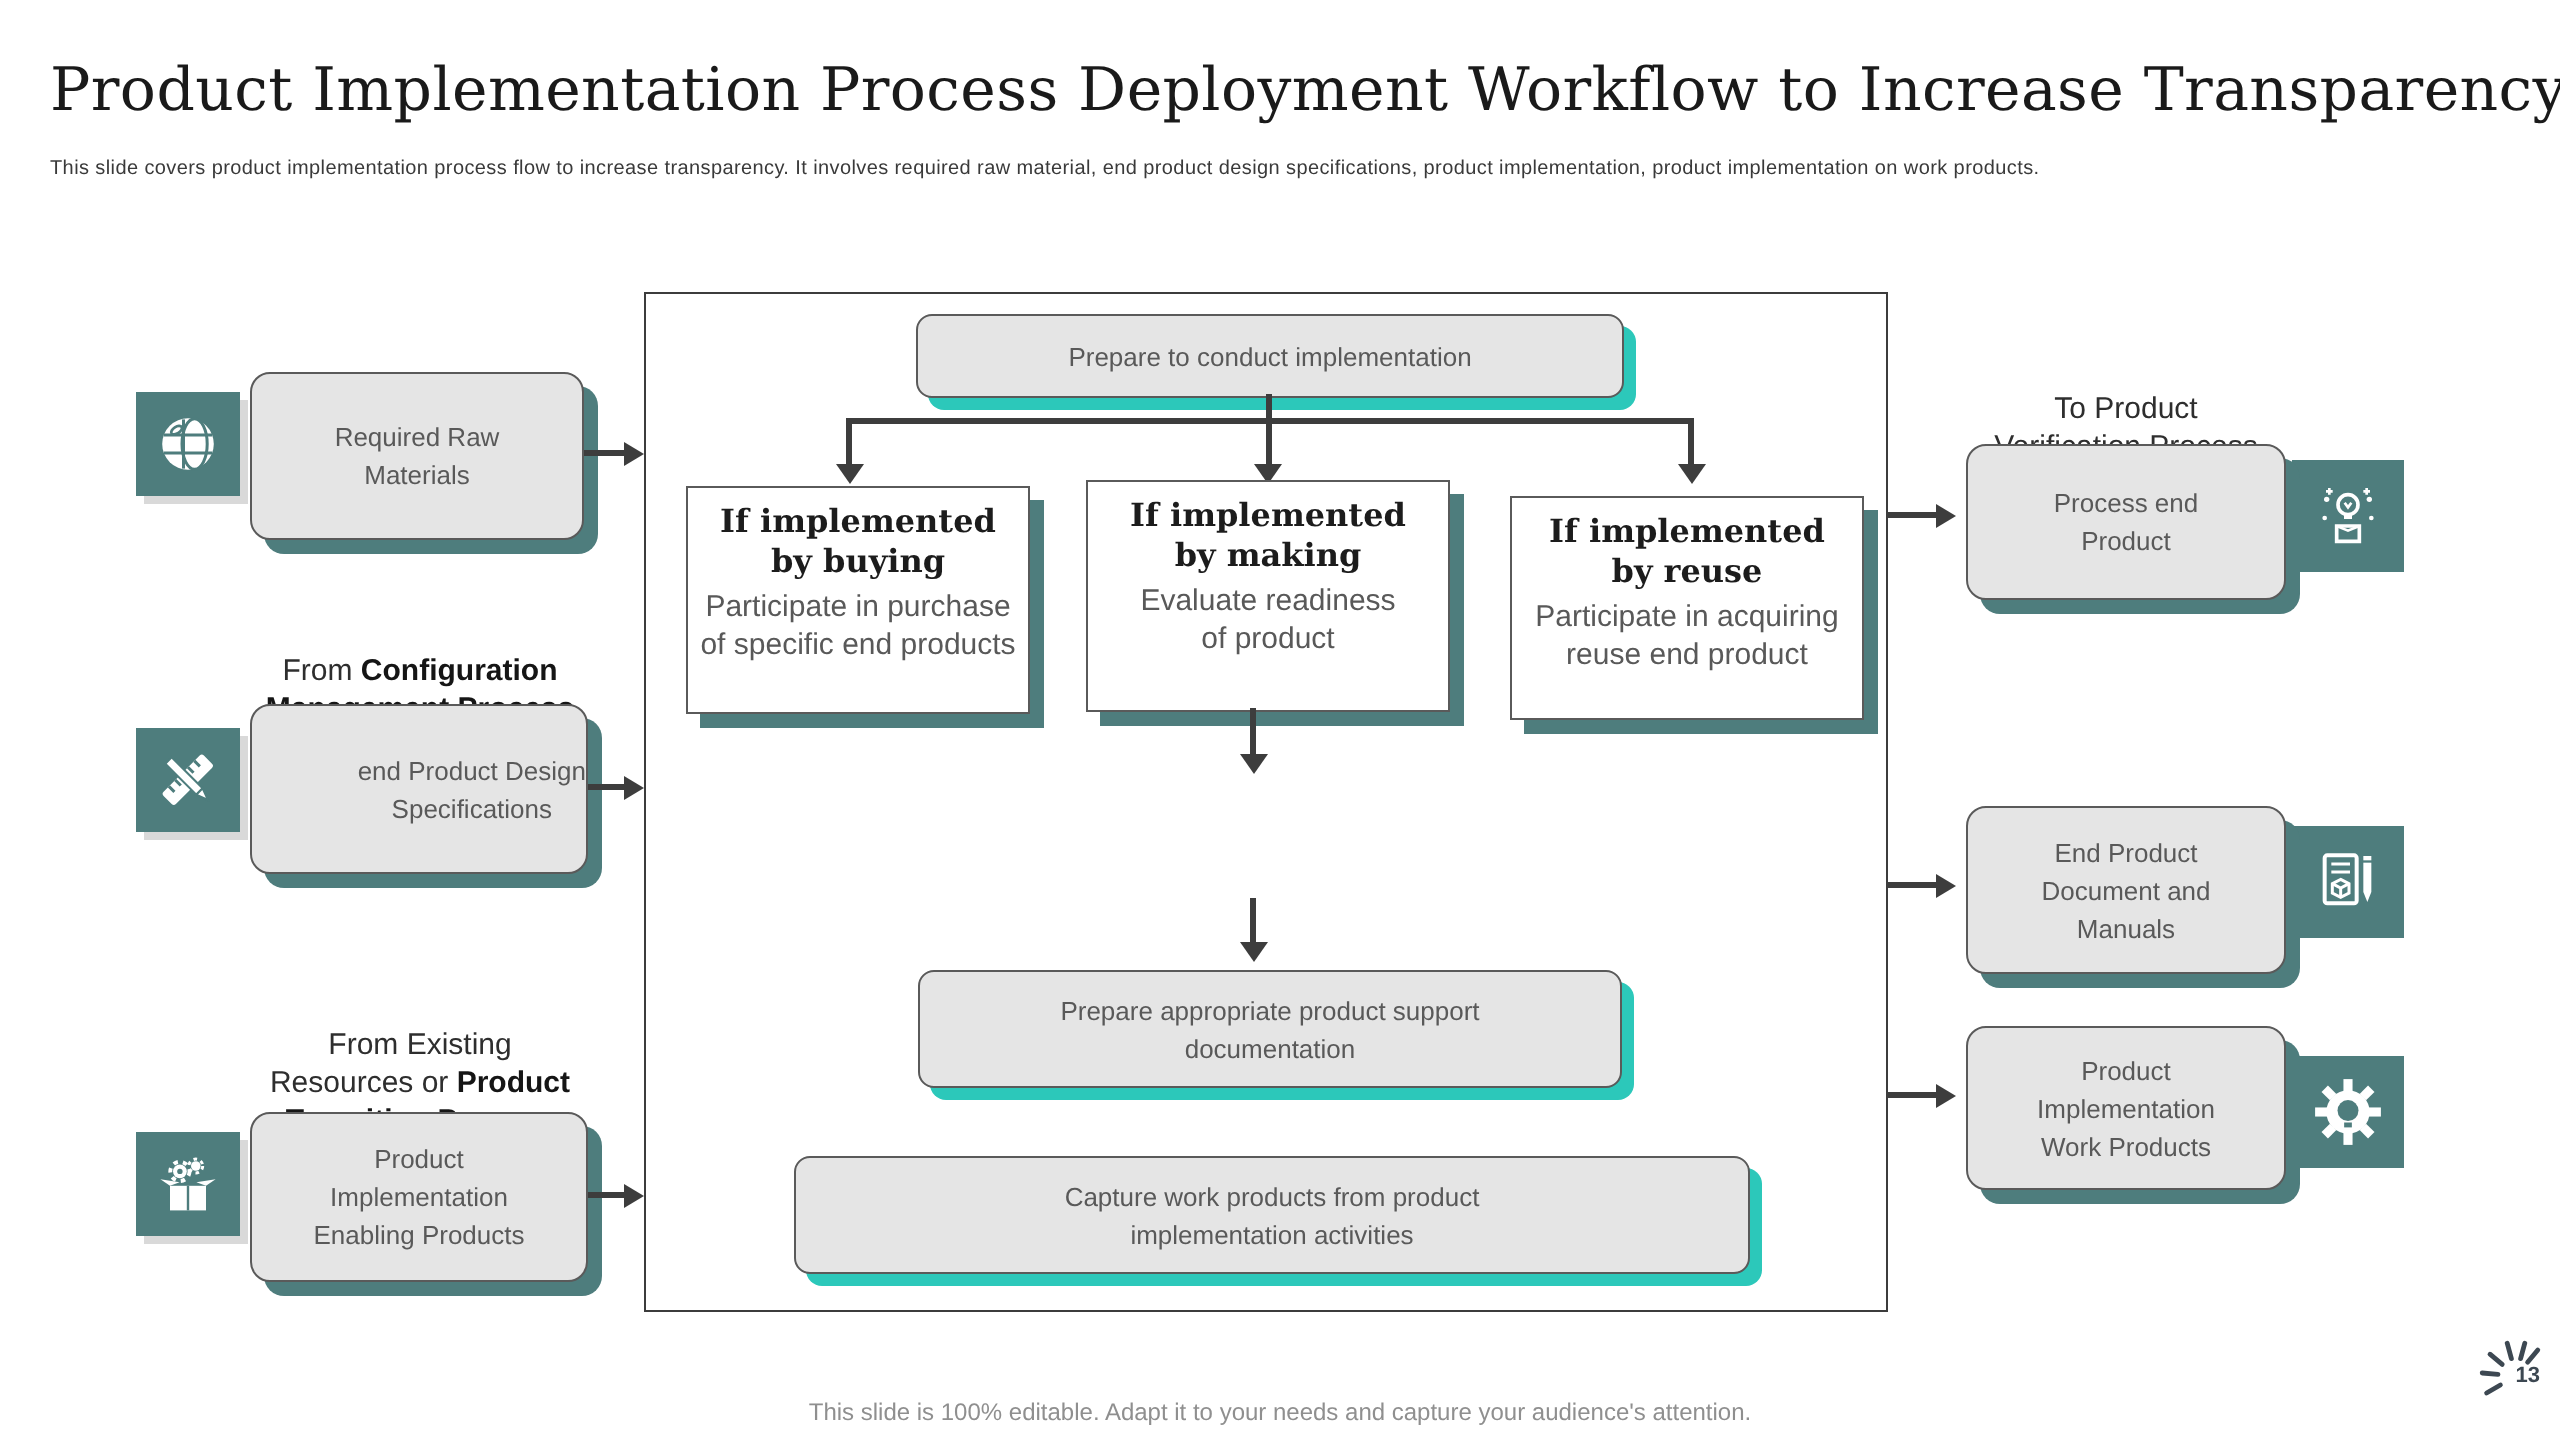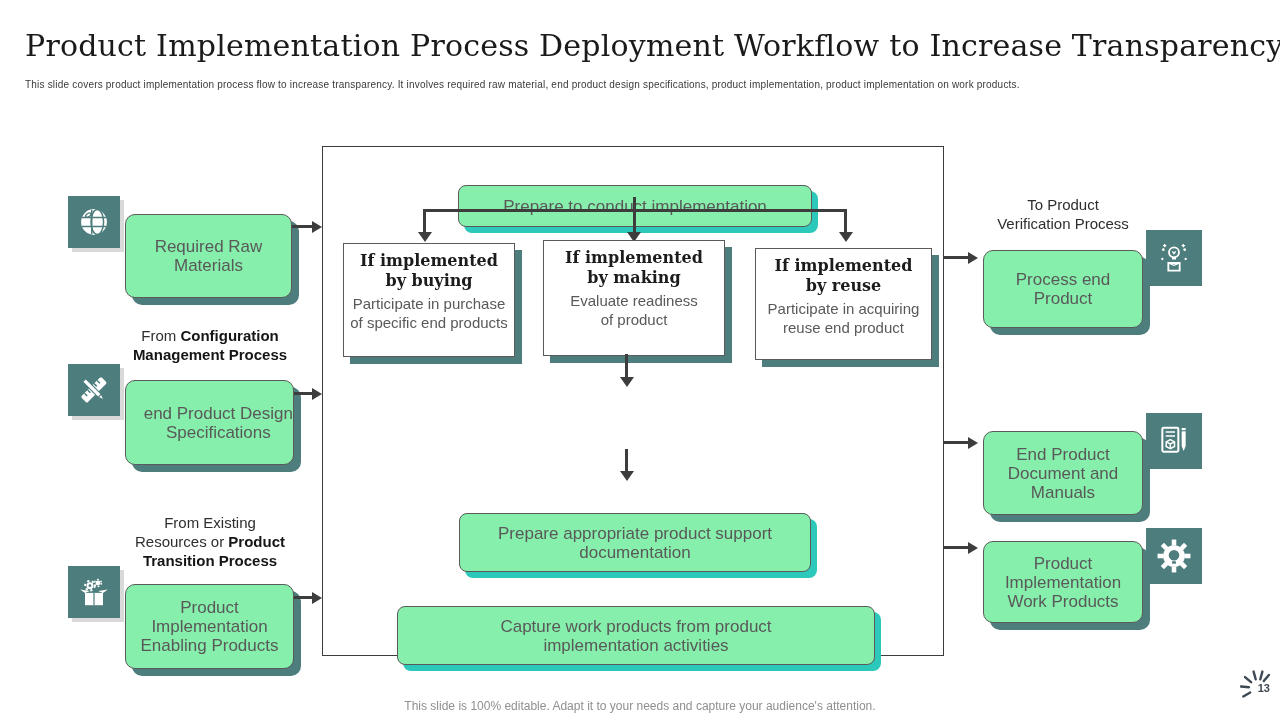--- a/index.html
+++ b/index.html
@@ -5,22 +5,22 @@
   html,body{margin:0;padding:0;background:#e8e8e8;}
   .slide{position:relative;width:1280px;height:720px;background:#ffffff;overflow:hidden;
          font-family:"Liberation Sans",sans-serif;}
   .abs{position:absolute;}
   .title{font-family:"DejaVu Serif","Liberation Serif",serif;font-size:30px;color:#1a1a1a;
          letter-spacing:.2px;white-space:nowrap;}
   .subtitle{font-size:10px;color:#3a3a3a;letter-spacing:.2px;}
   .icon-sq{width:52px;height:52px;background:#4e7d7d;display:flex;align-items:center;justify-content:center;
            box-shadow:4px 4px 0 #d9d9d9;}
   .icon-sq2{width:56px;height:56px;background:#4e7d7d;display:flex;align-items:center;justify-content:center;}
-  .card{background:#86efac;border:1.4px solid #5a5a5a;display:flex;align-items:center;justify-content:center;
-        text-align:center;color:#595959;font-size:17px;line-height:19px;white-space:pre-line;margin-top:28px;}
+  .card{background:#e5e5e5;border:1.4px solid #5a5a5a;display:flex;align-items:center;justify-content:center;
+        text-align:center;color:#595959;font-size:13px;line-height:19px;white-space:pre-line;}
   .round{border-radius:10px;}
   .round8{border-radius:8px;}
   .sh-teal{box-shadow:7px 7px 0 #4e7d7d;}
   .sh-turq{box-shadow:6px 6px 0 #2cc8ba;}
   .plabel{text-align:center;font-size:15px;line-height:19px;color:#2e2e2e;white-space:pre-line;}
   .plabel b{color:#151515;}
   .dbox{background:#fff;border:1.4px solid #5a5a5a;text-align:center;box-shadow:7px 7px 0 #4e7d7d;
         display:flex;flex-direction:column;align-items:center;justify-content:flex-start;padding-top:7px;}
   .dtitle{font-family:"DejaVu Serif","Liberation Serif",serif;font-weight:bold;font-size:16px;
           line-height:20px;color:#1c1c1c;white-space:pre-line;}

